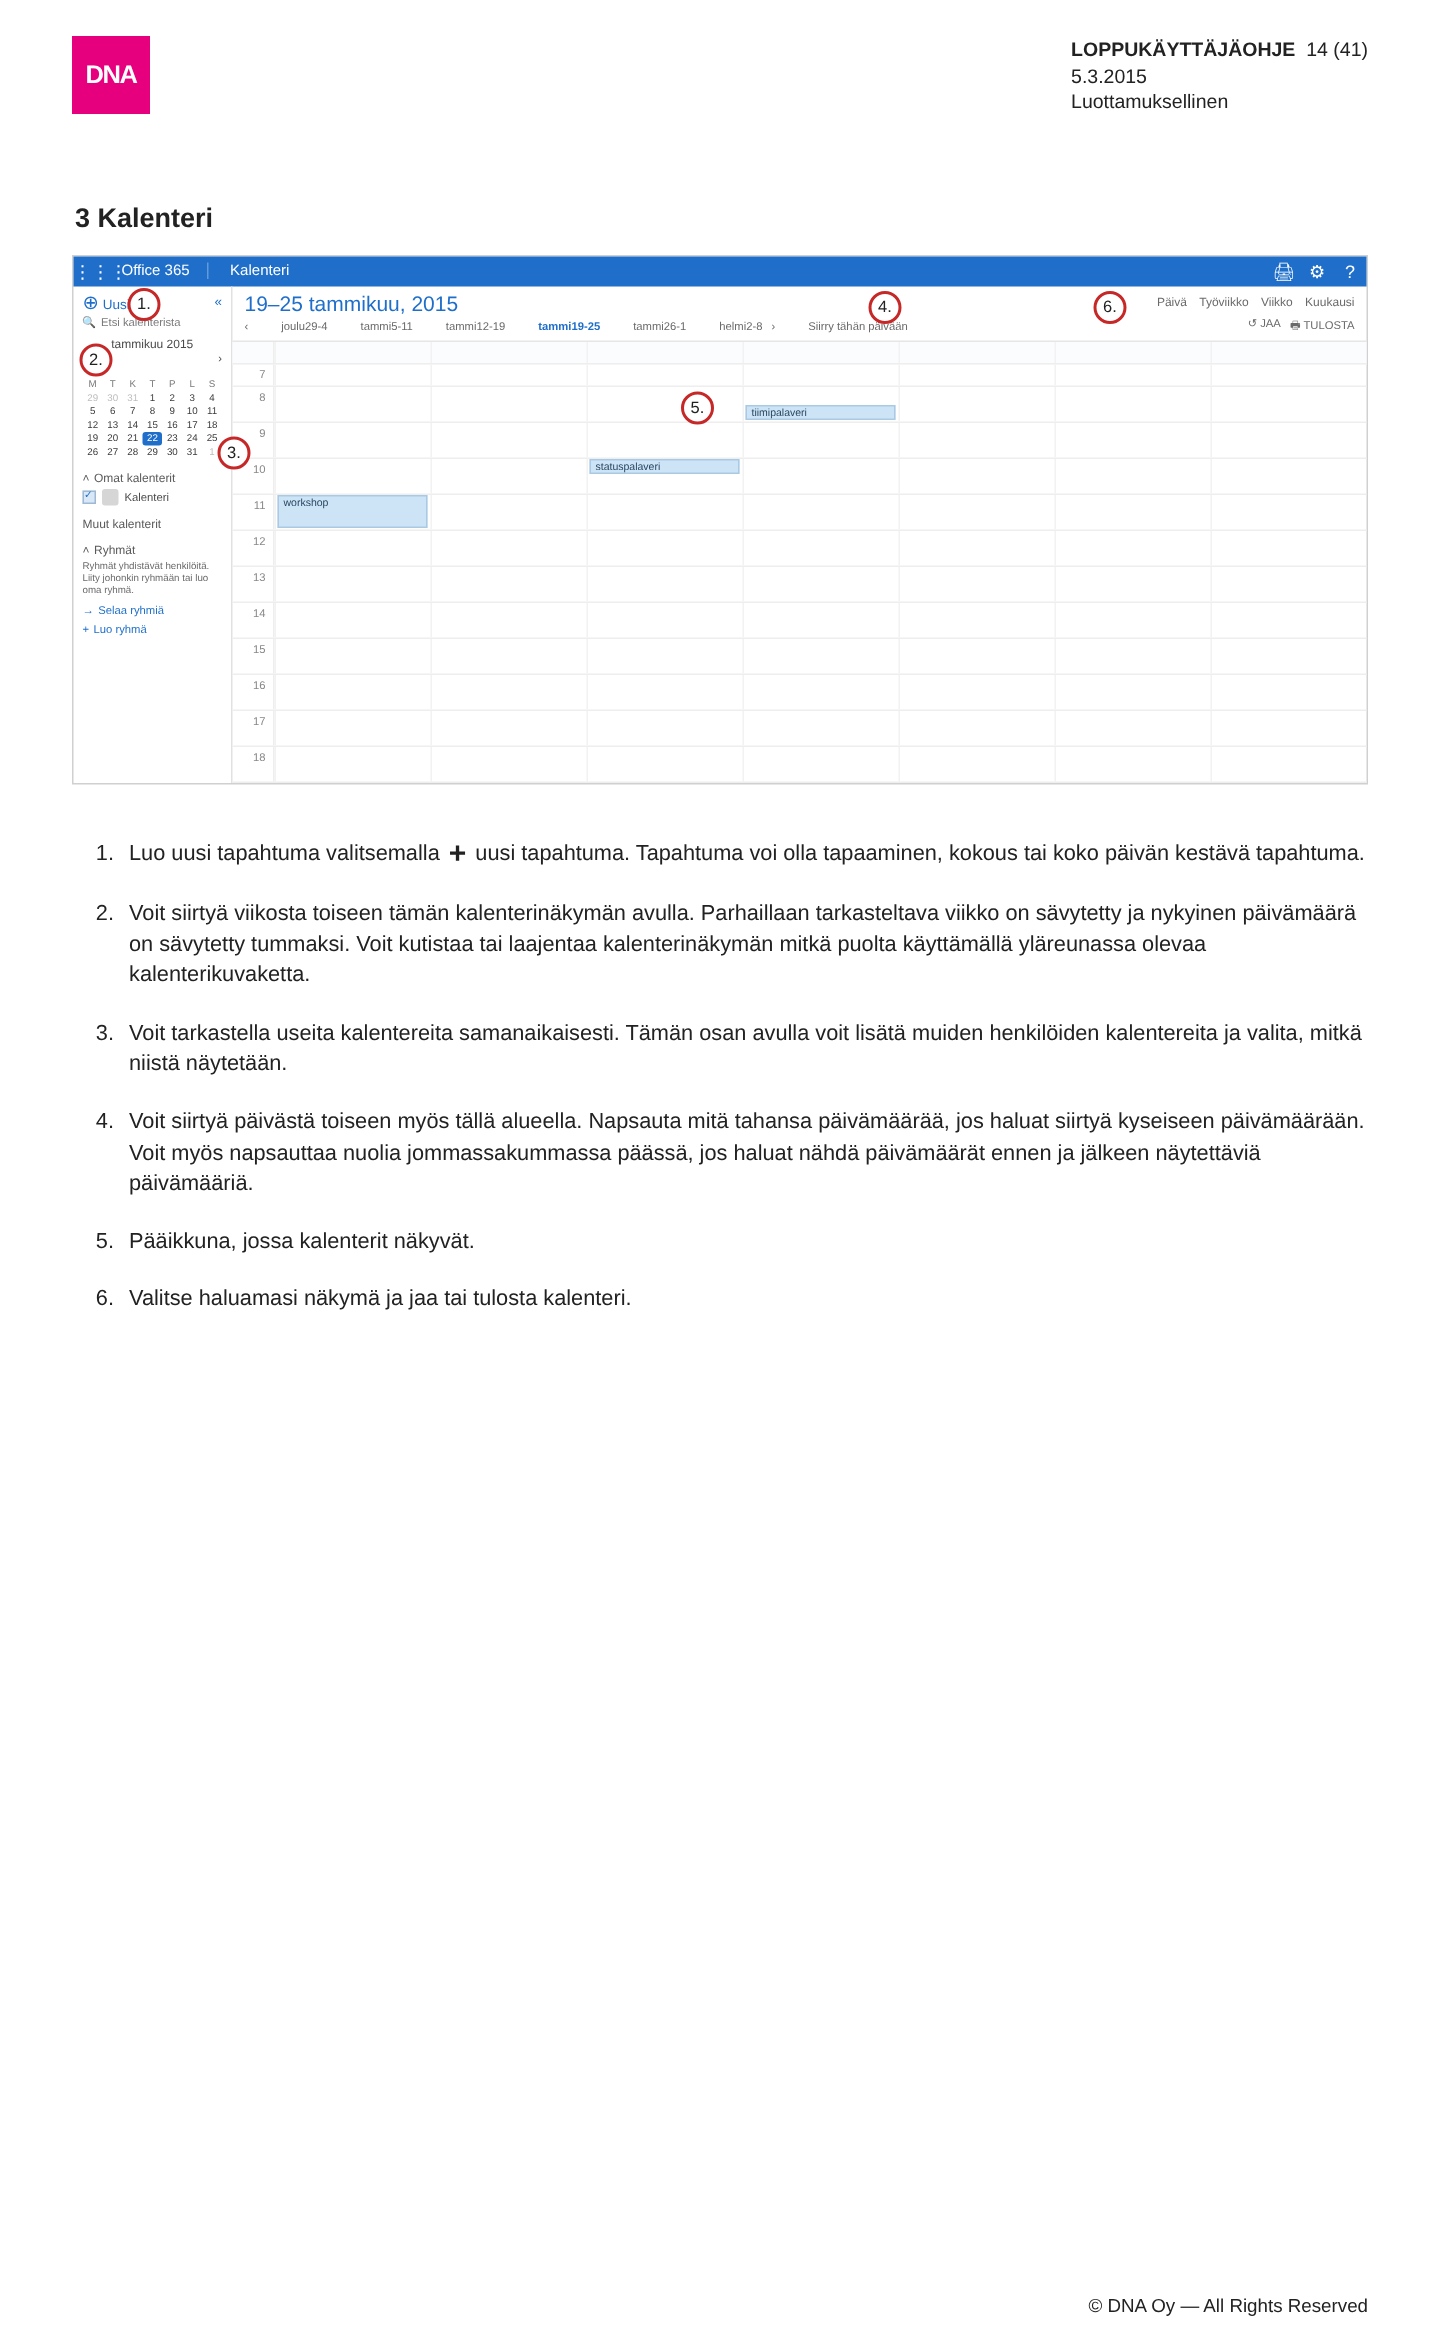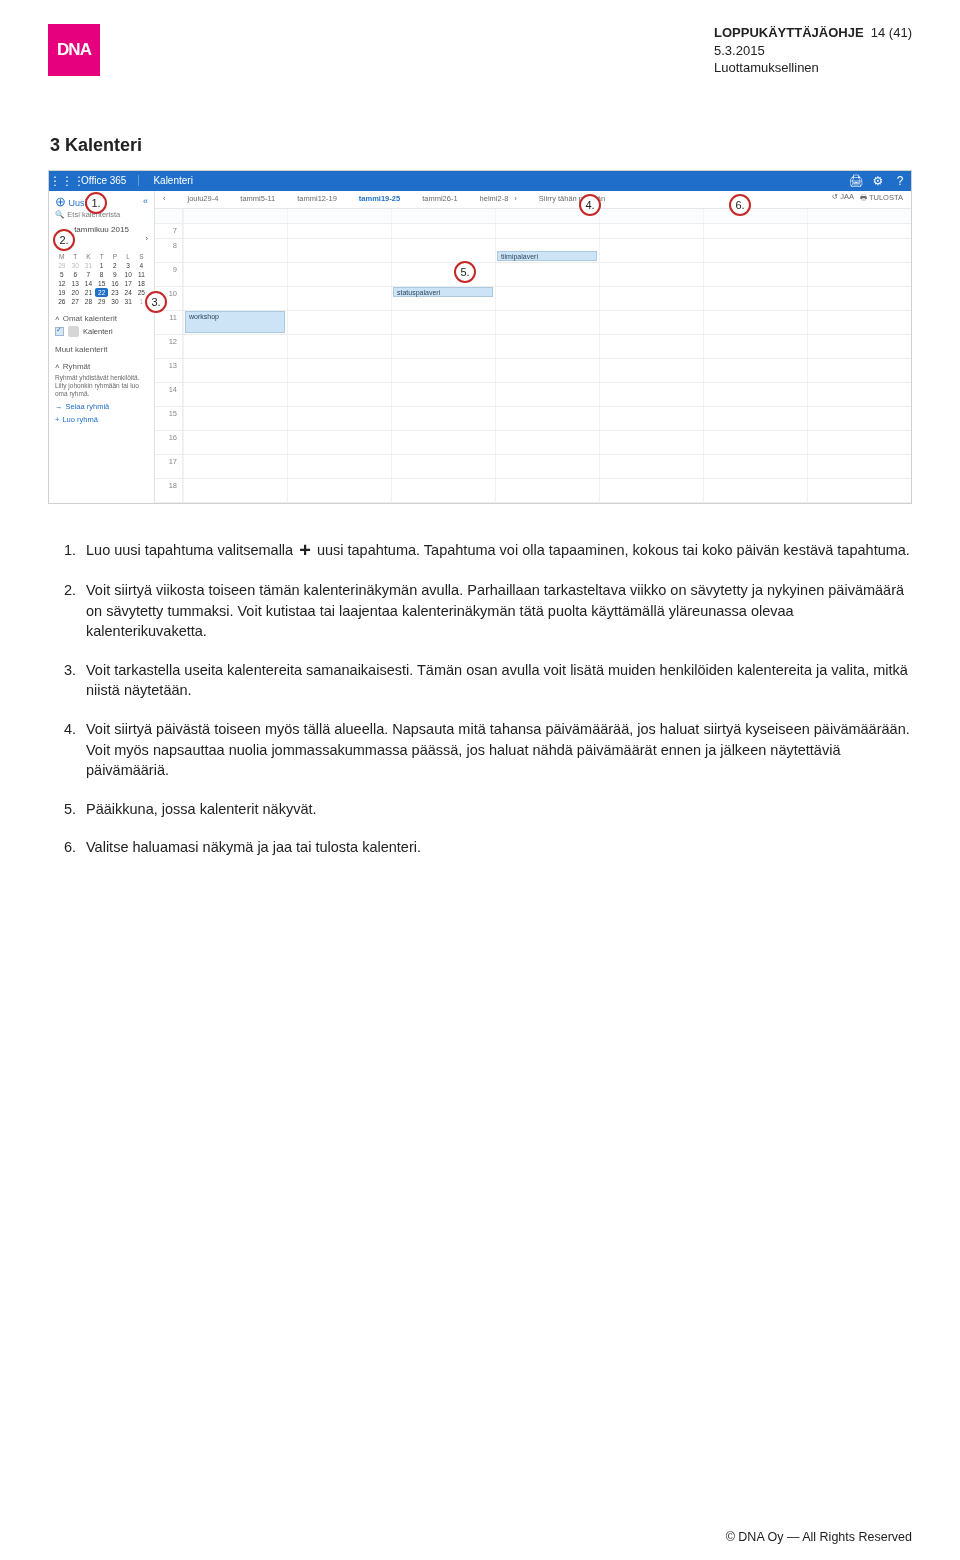--- a/index.html
+++ b/index.html
@@ -208,20 +208,29 @@
           <span class="arrow">→</span>
           <span>Selaa ryhmiä</span>
         </div>
       <div class="link">
           <span class="arrow">+</span>
           <span>Luo ryhmä</span>
         </div>
     </div>
 
     <div class="main">
+      <div class="range-row">
+        <div class="range-title">19–25 tammikuu, 2015</div>
+        <div class="views">
+          <span>Päivä</span>
+          <span>Työviikko</span>
+          <span>Viikko</span>
+          <span>Kuukausi</span>
+        </div>
+      </div>
       <div class="navweek">
         <span>‹</span>
         <span class="wk">joulu29-4</span>
         <span class="wk">tammi5-11</span>
         <span class="wk">tammi12-19</span>
         <span class="wk cur">tammi19-25</span>
         <span class="wk">tammi26-1</span>
         <span class="wk">helmi2-8</span>
         <span>›</span>
         <span class="wk">Siirry tähän päivään</span>
@@ -379,21 +388,21 @@
   <div class="callout" style="top:23px; left:530px;">4.</div>
   <div class="callout" style="top:90px; left:405px;">5.</div>
   <div class="callout" style="top:23px; left:680px;">6.</div>
 </div>
 
 <div class="body-text">
   <ol class="num">
     <li>
       <span>Luo uusi tapahtuma valitsemalla </span><span class="inline-plus">+</span><span> uusi tapahtuma. Tapahtuma voi olla tapaaminen, kokous tai koko päivän kestävä tapahtuma.</span>
     </li>
-    <li>Voit siirtyä viikosta toiseen tämän kalenterinäkymän avulla. Parhaillaan tarkasteltava viikko on sävytetty ja nykyinen päivämäärä on sävytetty tummaksi. Voit kutistaa tai laajentaa kalenterinäkymän tätä puolta käyttämällä yläreunassa olevaa kalenterikuvaketta.</li>
+    <li>Voit siirtyä viikosta toiseen tämän kalenterinäkymän avulla. Parhaillaan tarkasteltava viikko on sävytetty ja nykyinen päivämäärä on sävytetty tummaksi. Voit kutistaa tai laajentaa kalenterinäkymän mitkä puolta käyttämällä yläreunassa olevaa kalenterikuvaketta.</li>
     <li>Voit tarkastella useita kalentereita samanaikaisesti. Tämän osan avulla voit lisätä muiden henkilöiden kalentereita ja valita, mitkä niistä näytetään.</li>
     <li>Voit siirtyä päivästä toiseen myös tällä alueella. Napsauta mitä tahansa päivämäärää, jos haluat siirtyä kyseiseen päivämäärään. Voit myös napsauttaa nuolia jommassakummassa päässä, jos haluat nähdä päivämäärät ennen ja jälkeen näytettäviä päivämääriä.</li>
     <li>Pääikkuna, jossa kalenterit näkyvät.</li>
     <li>Valitse haluamasi näkymä ja jaa tai tulosta kalenteri.</li>
   </ol>
 </div>
 
 <div class="footer">© DNA Oy — All Rights Reserved</div>
 
 </body></html>

